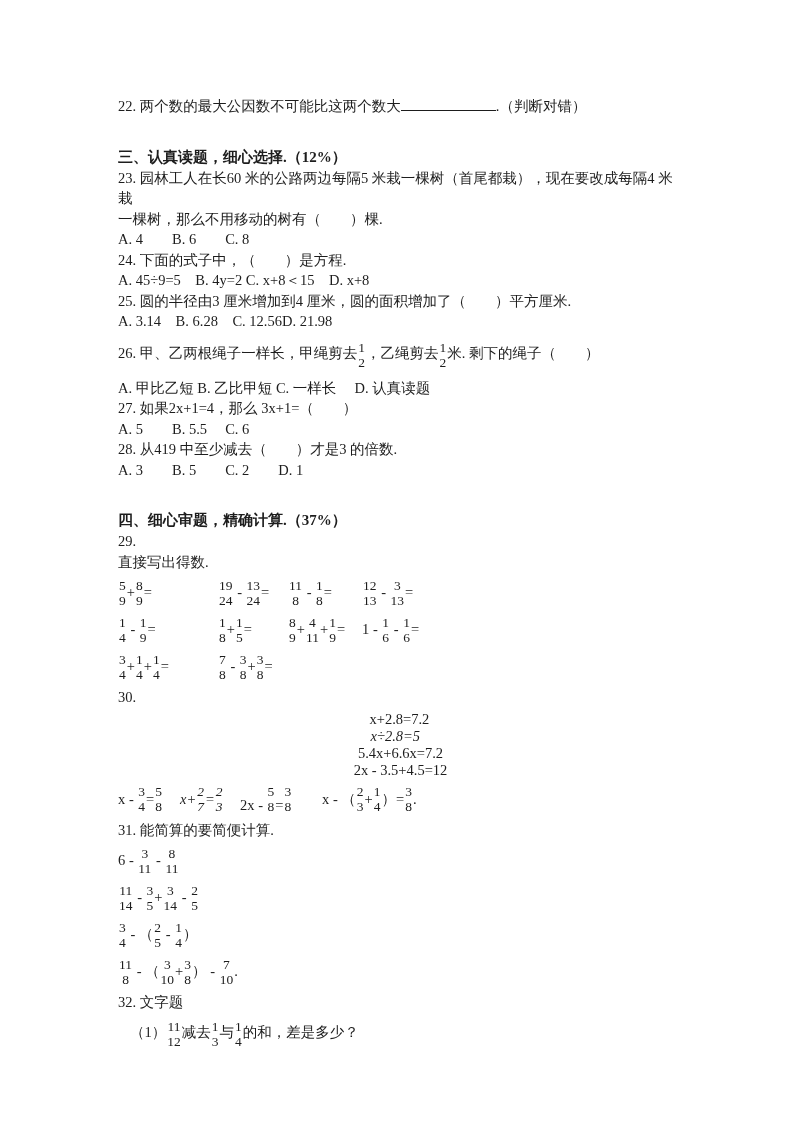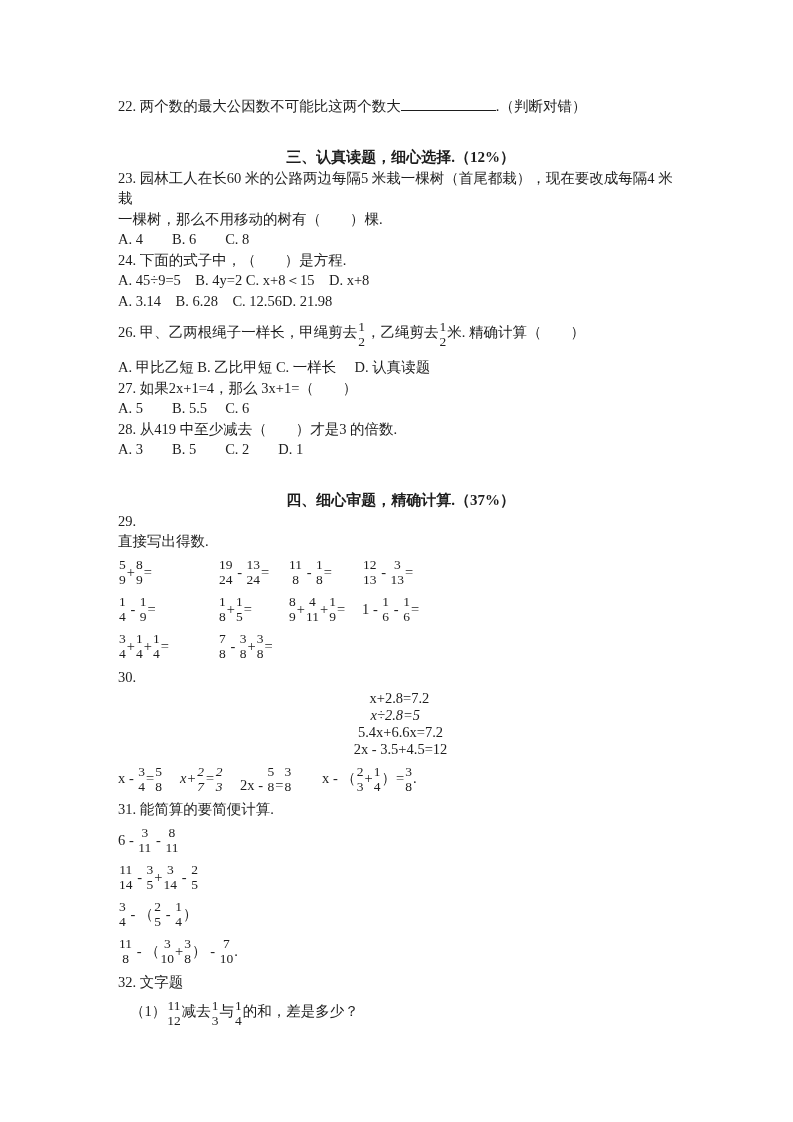--- a/index.html
+++ b/index.html
@@ -15,21 +15,20 @@
     font-size: 14.5px;
     padding: 96px 110px 1px 118px;
     overflow: hidden;
   }
   .line { margin: 0; line-height: 20.5px; white-space: pre-wrap; }
   .section {
     font-weight: bold;
     font-size: 15px;
     margin: 30px 0 0 0;
     line-height: 21px;
-    text-align: center;
   }
   .rich { margin-bottom: 0; }
   .rich.tall { margin: 8px 0 8px 0; }
   .q32-item { padding-left: 12px; margin-top: 6px; }
 
   
   .math-row {
     display: flex;
     align-items: center;
     min-height: 33px;
@@ -77,23 +76,24 @@
   <p class="line rich"><span class="txt">22. 两个数的最大公因数不可能比这两个数大</span><span class="blank"></span><span class="txt">.（判断对错）</span></p>
 
   <h3 class="section">三、认真读题，细心选择.（12%）</h3>
   <p class="line">23. 园林工人在长60 米的公路两边每隔5 米栽一棵树（首尾都栽），现在要改成每隔4 米栽</p>
   <p class="line">一棵树，那么不用移动的树有（　　）棵.</p>
   <p class="line">A. 4　　B. 6　　C. 8</p>
 
   <p class="line">24. 下面的式子中，（　　）是方程.</p>
   <p class="line">A. 45÷9=5　B. 4y=2 C. x+8＜15　D. x+8</p>
 
+  <p class="line">25. 圆的半径由3 厘米增加到4 厘米，圆的面积增加了（　　）平方厘米.</p>
   <p class="line">A. 3.14　B. 6.28　C. 12.56D. 21.98</p>
 
-  <p class="line rich tall"><span class="txt">26. 甲、乙两根绳子一样长，甲绳剪去</span><span class="frac"><span class="num">1</span><span class="den">2</span></span><span class="txt">，乙绳剪去</span><span class="frac"><span class="num">1</span><span class="den">2</span></span><span class="txt">米. 精确计算（　　）</span></p>
+  <p class="line rich tall"><span class="txt">26. 甲、乙两根绳子一样长，甲绳剪去</span><span class="frac"><span class="num">1</span><span class="den">2</span></span><span class="txt">，乙绳剪去</span><span class="frac"><span class="num">1</span><span class="den">2</span></span><span class="txt">米. 剩下的绳子（　　）</span></p>
   <p class="line">A. 甲比乙短 B. 乙比甲短 C. 一样长　 D. 认真读题</p>
 
   <p class="line">27. 如果2x+1=4，那么 3x+1=（　　）</p>
   <p class="line">A. 5　　B. 5.5　 C. 6</p>
 
   <p class="line">28. 从419 中至少减去（　　）才是3 的倍数.</p>
   <p class="line">A. 3　　B. 5　　C. 2　　D. 1</p>
 
   <h3 class="section">四、细心审题，精确计算.（37%）</h3>
 

